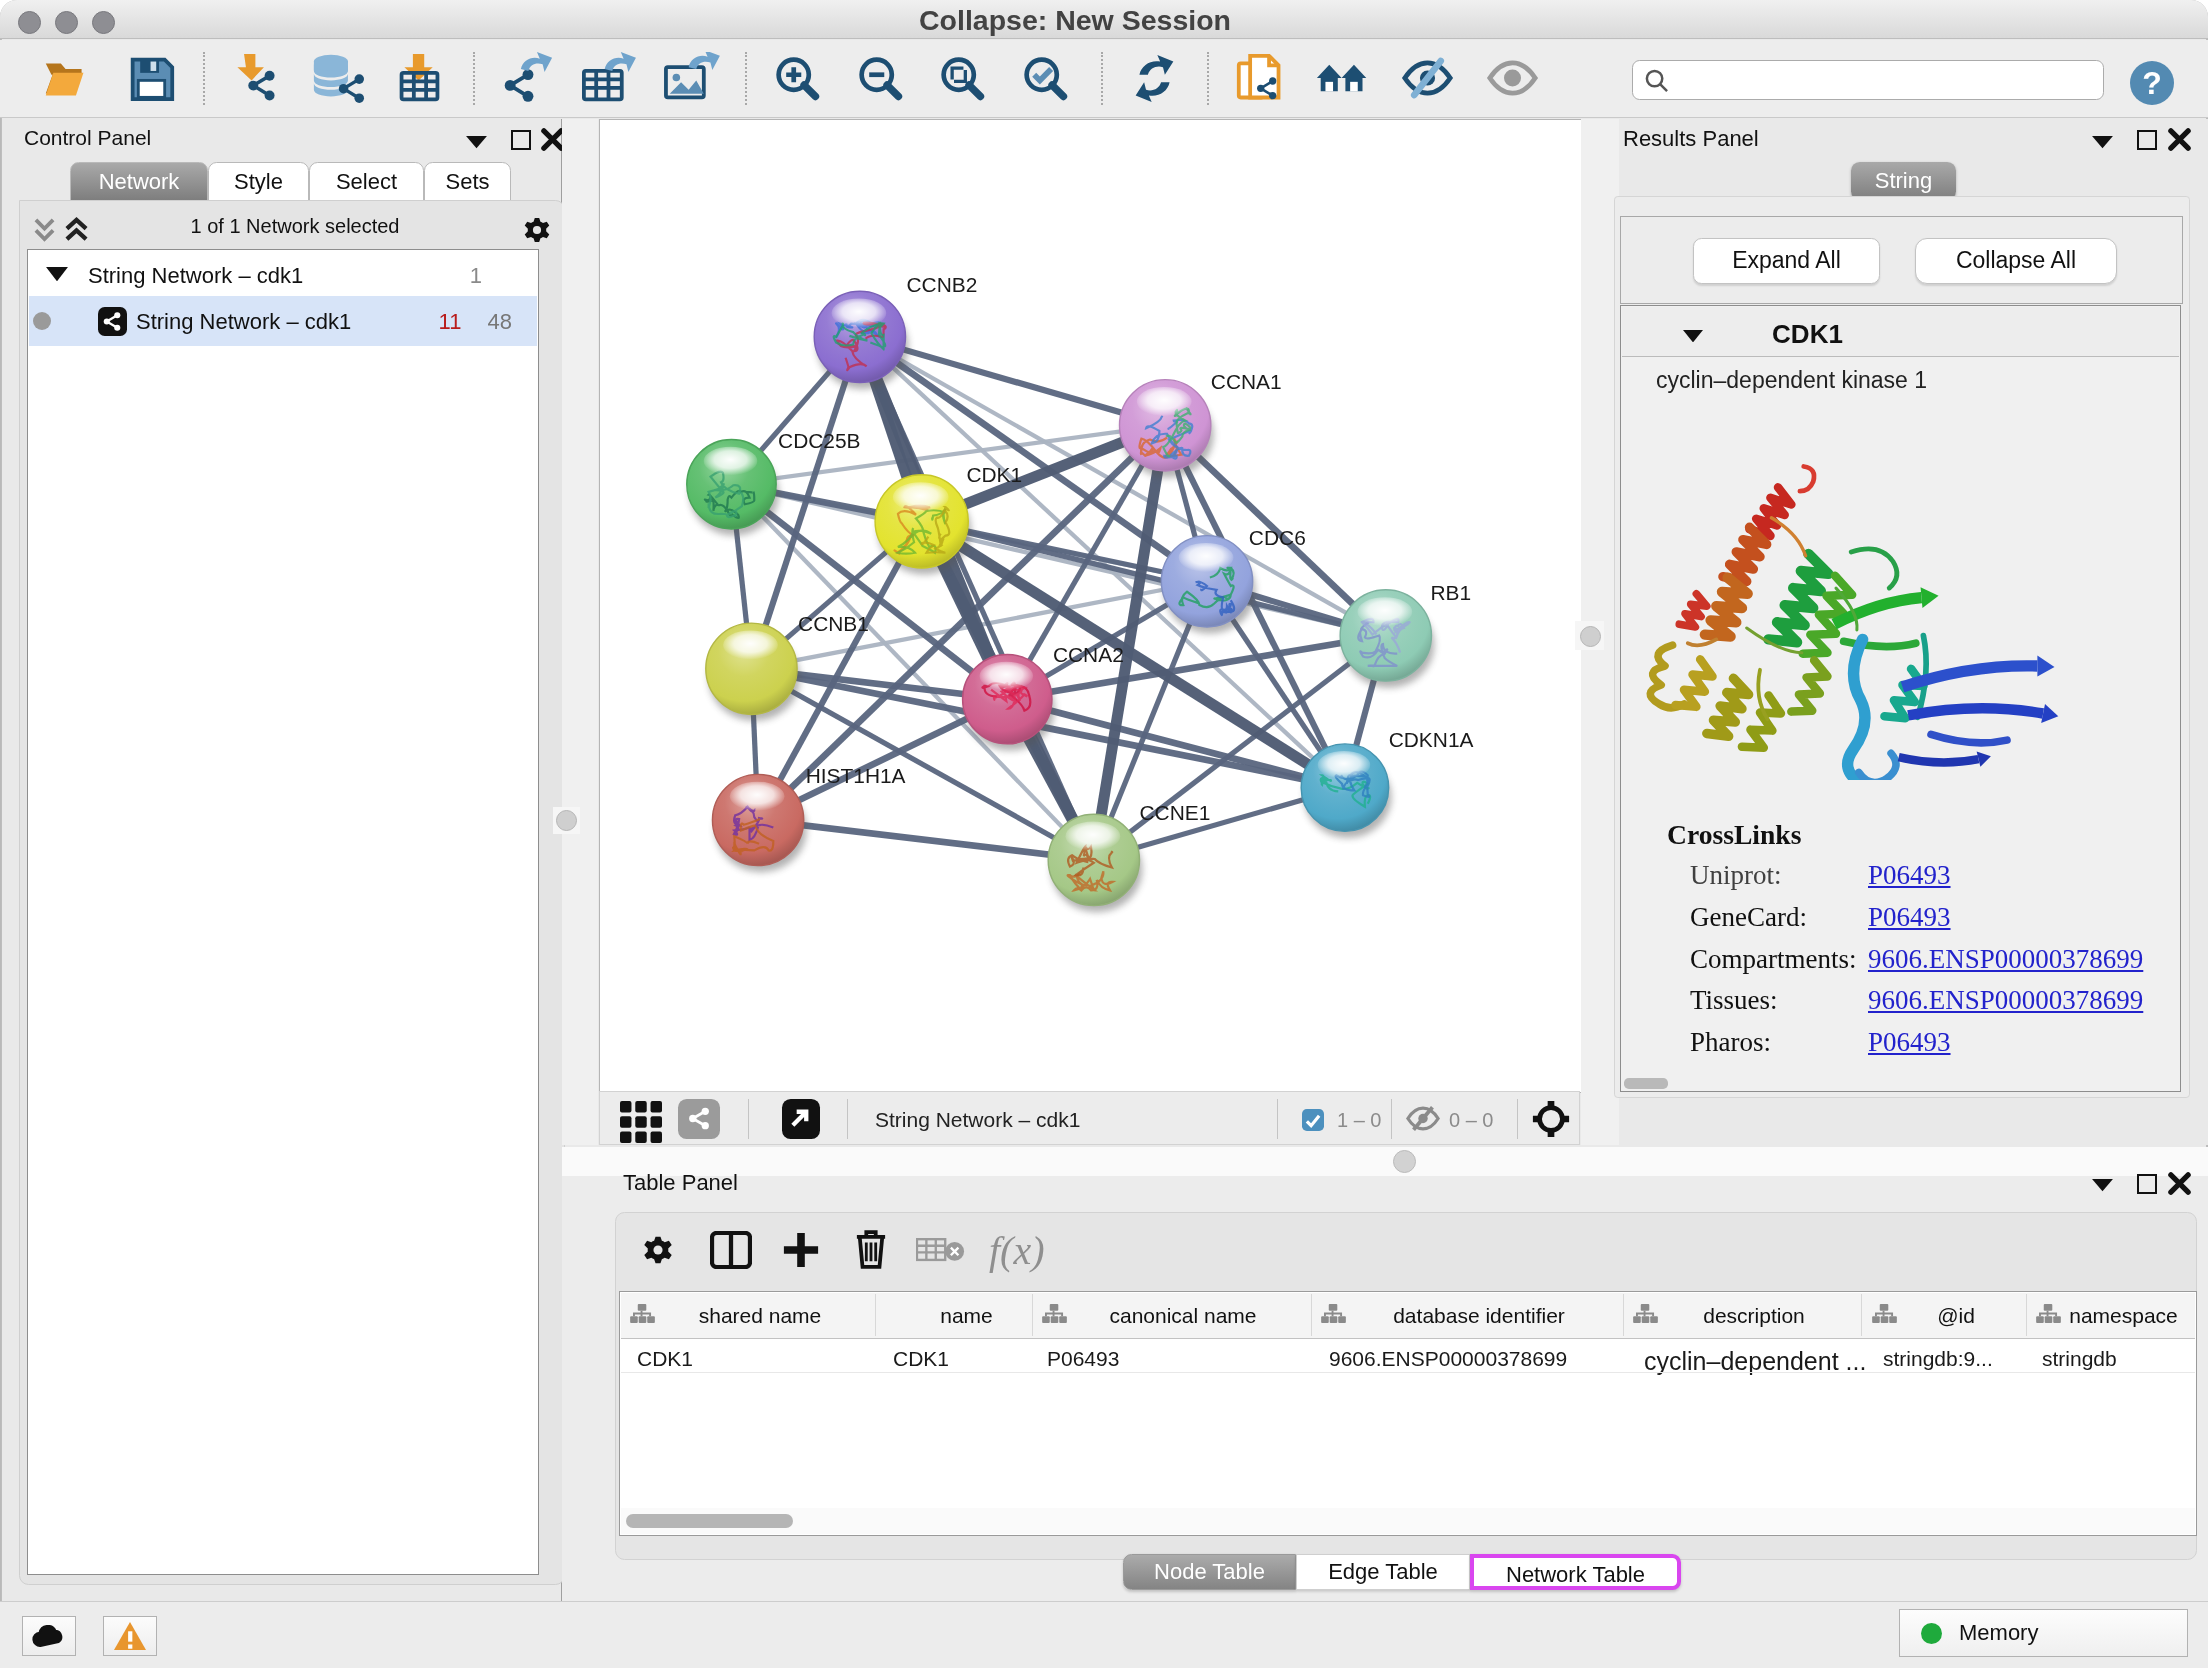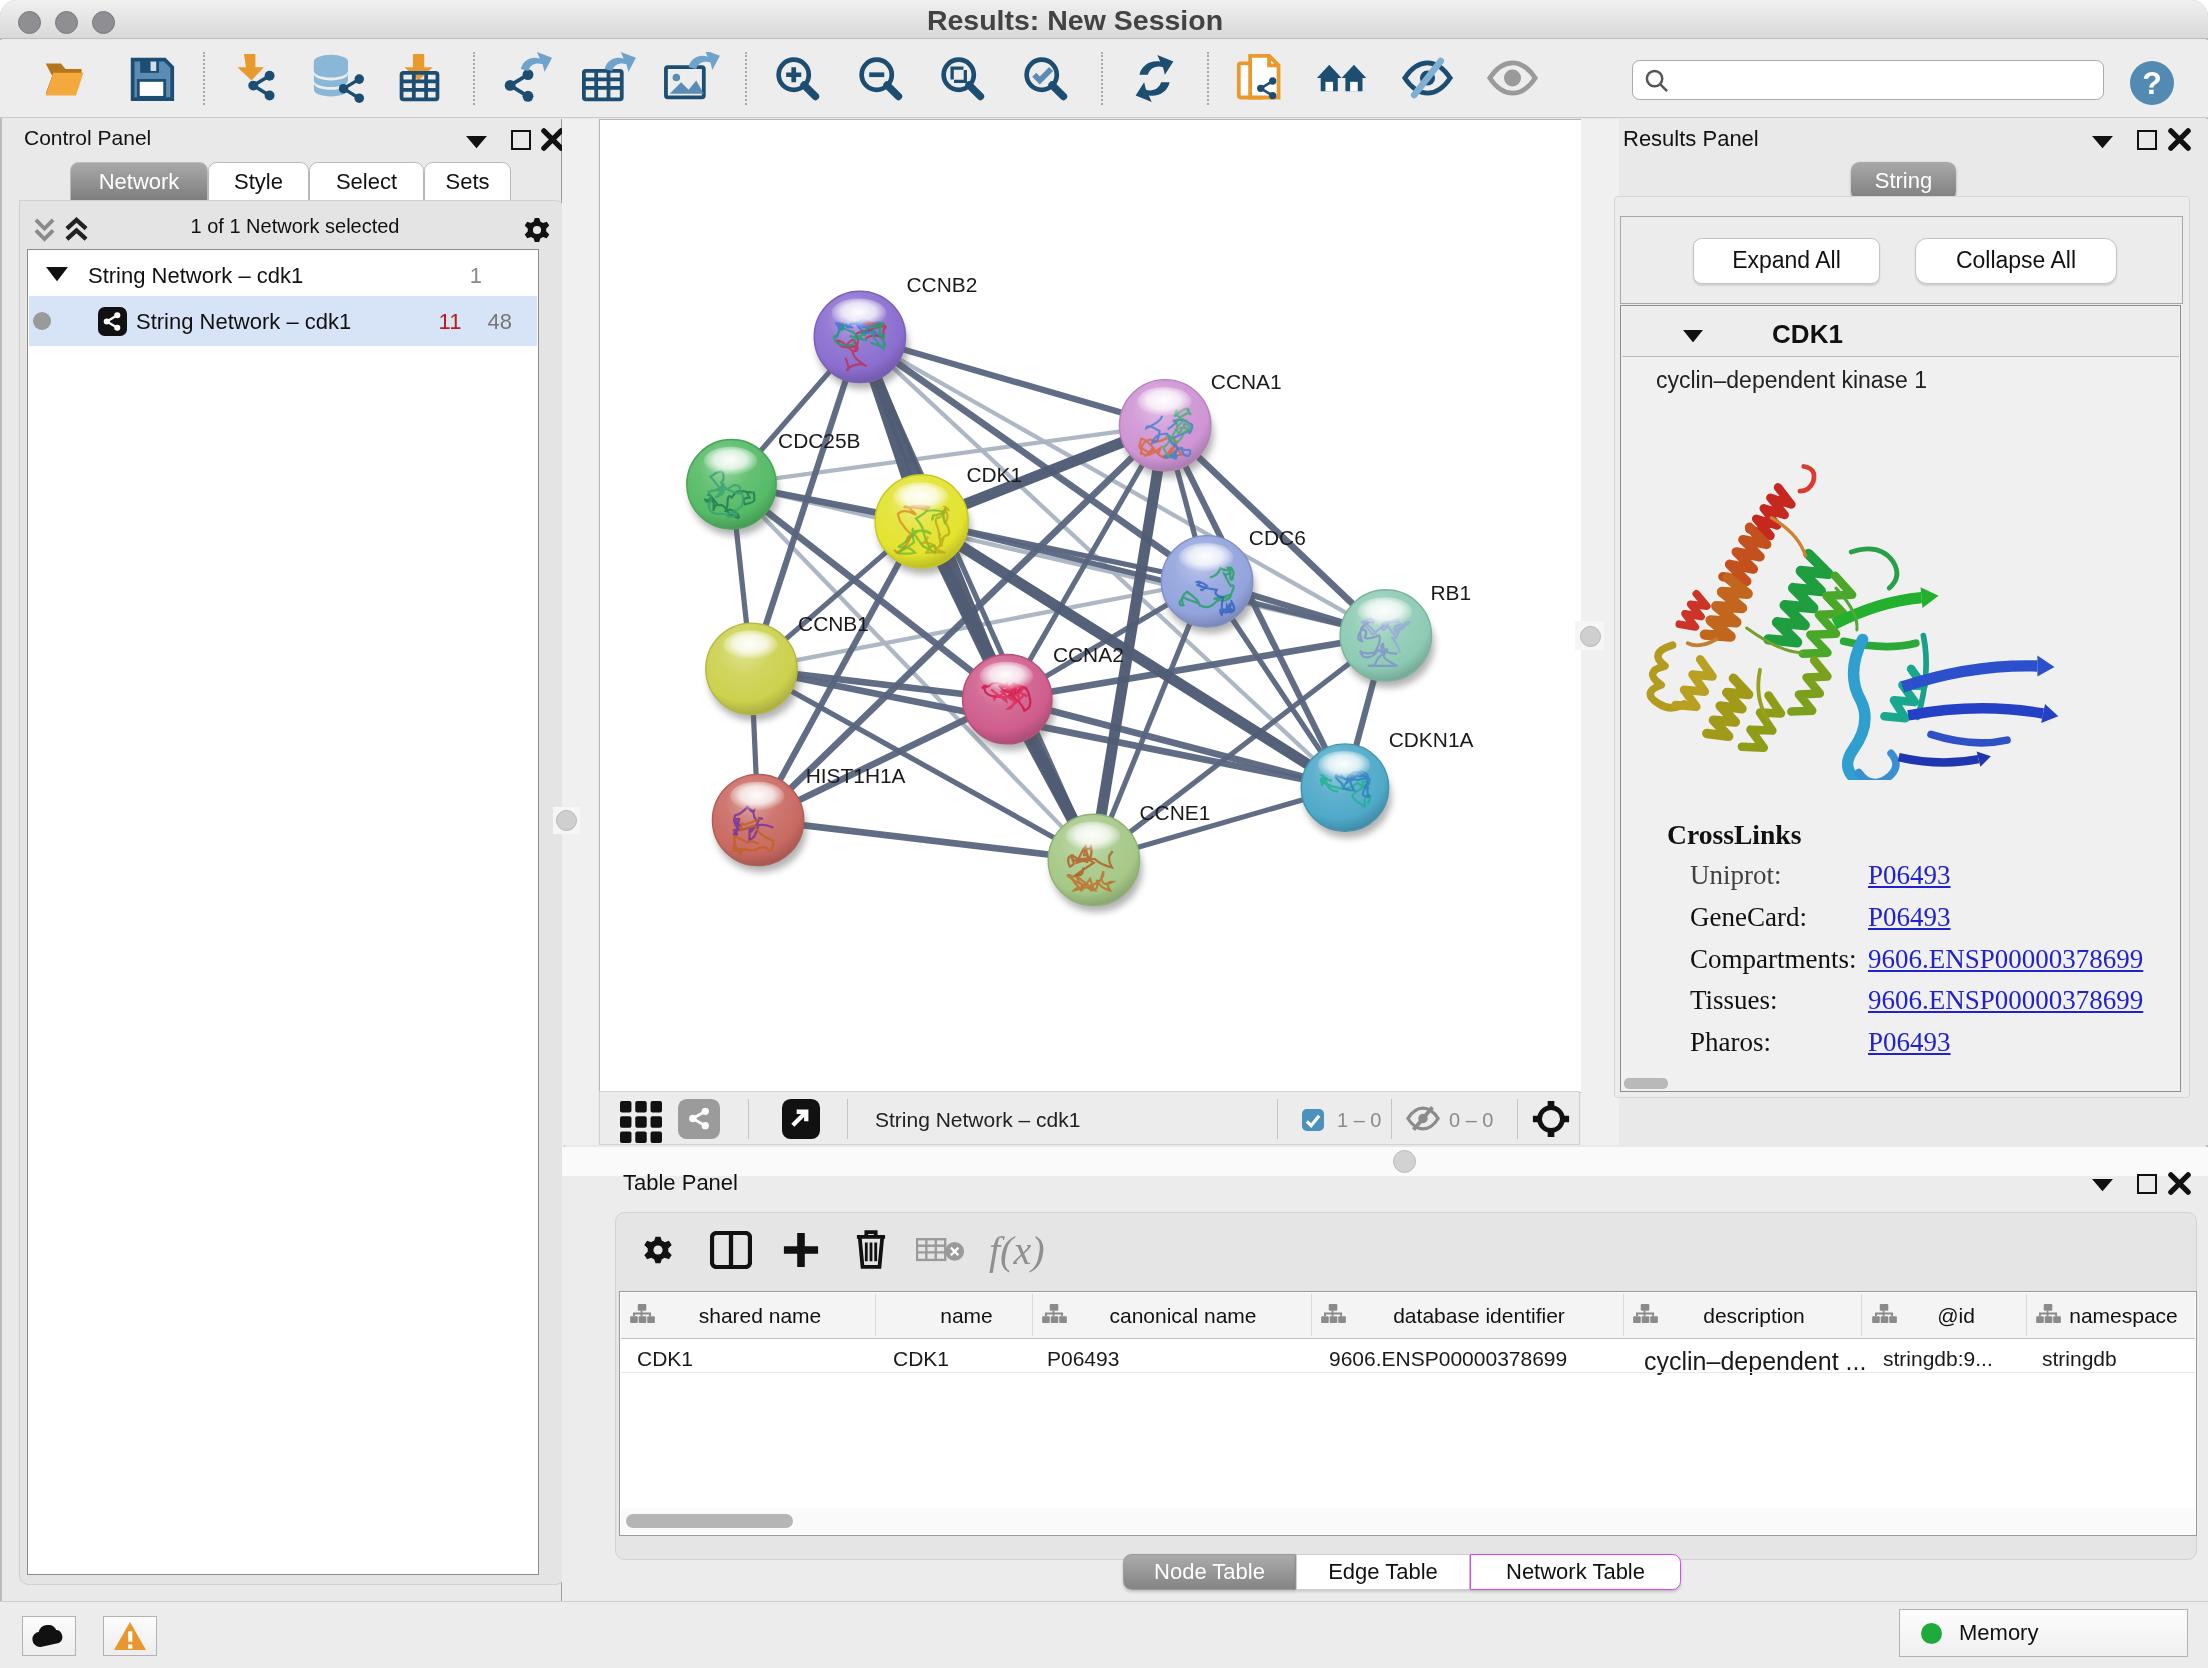--- a/index.html
+++ b/index.html
@@ -6,21 +6,21 @@
  .abs{position:absolute;}
  .tabsel{background:linear-gradient(#a9a9a9,#7e7e7e);color:#fff;}
  .tabwhite{background:#fff;color:#111;}
 </style></head>
 <body>
 <div class="abs" style="left:0;top:0;width:2208px;height:1668px;background:#e9e9e9;border-radius:17px 17px 0 0;overflow:hidden;box-shadow:inset 0 0 0 1.9px #b9b9b9;">
 <div style="position:absolute;left:0;top:0;width:2208px;height:38px;background:linear-gradient(#f0f0f0,#d9d9d9);border-bottom:1.9px solid #bdbdbd;"></div>
     <div style="position:absolute;left:18px;top:10.5px;width:21px;height:21px;border-radius:50%;background:#8e8e93;border:1px solid #79797e;"></div>
     <div style="position:absolute;left:55px;top:10.5px;width:21px;height:21px;border-radius:50%;background:#8e8e93;border:1px solid #79797e;"></div>
     <div style="position:absolute;left:92px;top:10.5px;width:21px;height:21px;border-radius:50%;background:#8e8e93;border:1px solid #79797e;"></div>
-    <div style="position:absolute;left:885px;top:2.9px;width:380px;height:34px;font-size:28.5px;font-weight:bold;color:#434343;text-align:center;line-height:34px;">Results: New Session</div>
+    <div style="position:absolute;left:885px;top:2.9px;width:380px;height:34px;font-size:28.5px;font-weight:bold;color:#434343;text-align:center;line-height:34px;">Collapse: New Session</div>
     <div style="position:absolute;left:0;top:40px;width:2208px;height:77px;background:#ededed;border-bottom:1.9px solid #c9c9c9;"></div>
     <div style="position:absolute;left:203px;top:52px;width:0;height:53px;border-left:2.9px dotted #a8a8a8;"></div>
     <div style="position:absolute;left:473px;top:52px;width:0;height:53px;border-left:2.9px dotted #a8a8a8;"></div>
     <div style="position:absolute;left:745px;top:52px;width:0;height:53px;border-left:2.9px dotted #a8a8a8;"></div>
     <div style="position:absolute;left:1101px;top:52px;width:0;height:53px;border-left:2.9px dotted #a8a8a8;"></div>
     <div style="position:absolute;left:1207px;top:52px;width:0;height:53px;border-left:2.9px dotted #a8a8a8;"></div>
     <svg style="position:absolute;left:42px;top:54px" width="49" height="49" viewBox="0 0 52 52" xmlns="http://www.w3.org/2000/svg">
       <path d="M4 10h16l5 6h17v6H10z" fill="#b5751c"></path>
       <path d="M4 10v32l8-22h30l-8 22H4z" fill="#b5751c"></path>
       <path d="M12 20h32l-8 24H4z" fill="#f3a93c"></path>
@@ -673,21 +673,21 @@
     <div style="position:absolute;left:1047px;top:1347px;width:304px;height:28.5px;font-size:21px;color:#1a1a1a;white-space:nowrap;overflow:hidden;">P06493</div>
     <div style="position:absolute;left:1329px;top:1347px;width:304px;height:28.5px;font-size:21px;color:#1a1a1a;white-space:nowrap;overflow:hidden;">9606.ENSP00000378699</div>
     <div style="position:absolute;left:1644px;top:1347px;width:304px;height:28.5px;font-size:25px;color:#1a1a1a;white-space:nowrap;overflow:hidden;">cyclin–dependent ...</div>
     <div style="position:absolute;left:1883px;top:1347px;width:304px;height:28.5px;font-size:21px;color:#1a1a1a;white-space:nowrap;overflow:hidden;">stringdb:9...</div>
     <div style="position:absolute;left:2042px;top:1347px;width:304px;height:28.5px;font-size:21px;color:#1a1a1a;white-space:nowrap;overflow:hidden;">stringdb</div>
     <div style="position:absolute;left:621px;top:1372px;width:1574px;height:0;border-top:1px solid #e8e8e8;"></div>
     <div style="position:absolute;left:621px;top:1508px;width:1574px;height:26px;background:#fafafa;"></div>
     <div style="position:absolute;left:626px;top:1514px;width:167px;height:14.3px;background:#b5b5b5;border-radius:7.6px;"></div>
     <div class="abs" style="left:1123px;top:1554px;width:173px;height:36px;box-sizing:border-box;background:linear-gradient(#ababab,#848484);color:#fff;border:1px solid #9a9a9a;border-radius:8.6px 0 0 8.6px;font-size:22px;text-align:center;line-height:34px;box-shadow:0 1.9px 2.9px rgba(0,0,0,0.18);">Node Table</div>
     <div class="abs" style="left:1296px;top:1554px;width:174px;height:36px;box-sizing:border-box;background:#fff;color:#111;border:1px solid #cfcfcf;font-size:22px;text-align:center;line-height:34px;box-shadow:0 1.9px 2.9px rgba(0,0,0,0.18);">Edge Table</div>
-    <div class="abs" style="left:1470px;top:1554px;width:211px;height:36px;box-sizing:border-box;background:#fff;color:#111;border:1px solid #d946ef;border-radius:0 8.6px 8.6px 0;font-size:22px;text-align:center;line-height:34px;box-shadow:0 1.9px 2.9px rgba(0,0,0,0.18);">Network Table</div>
+    <div class="abs" style="left:1470px;top:1554px;width:211px;height:36px;box-sizing:border-box;background:#fff;color:#111;border:4px solid #d946ef;border-radius:0 8.6px 8.6px 0;font-size:22px;text-align:center;line-height:34px;box-shadow:0 1.9px 2.9px rgba(0,0,0,0.18);">Network Table</div>
     <div style="position:absolute;left:0;top:1601px;width:2208px;height:68px;background:#ececec;border-top:1.9px solid #cdcdcd;"></div>
     <div style="position:absolute;left:22px;top:1616px;width:54px;height:40px;background:linear-gradient(#fcfcfc,#ededed);border:1.9px solid #b2b2b2;box-sizing:border-box;"></div>
     <svg style="position:absolute;left:31px;top:1625px" width="36" height="23" viewBox="0 0 38 24" xmlns="http://www.w3.org/2000/svg">
       <path d="M10 22a7 7 0 01-1-14 9 9 0 0117-2 6.5 6.5 0 013 12z" fill="#111" stroke="#111" stroke-width="2"></path>
     </svg>
     <div style="position:absolute;left:103px;top:1616px;width:54px;height:40px;background:linear-gradient(#fcfcfc,#ededed);border:1.9px solid #b2b2b2;box-sizing:border-box;"></div>
     <svg style="position:absolute;left:113px;top:1620px" width="34" height="32" viewBox="0 0 36 34" xmlns="http://www.w3.org/2000/svg">
       <path d="M18 2L35 32H1z" fill="#e8962e"></path>
       <rect x="16" y="12" width="4.5" height="11" fill="#fff"></rect>
       <rect x="16" y="26" width="4.5" height="4.5" fill="#fff"></rect>

